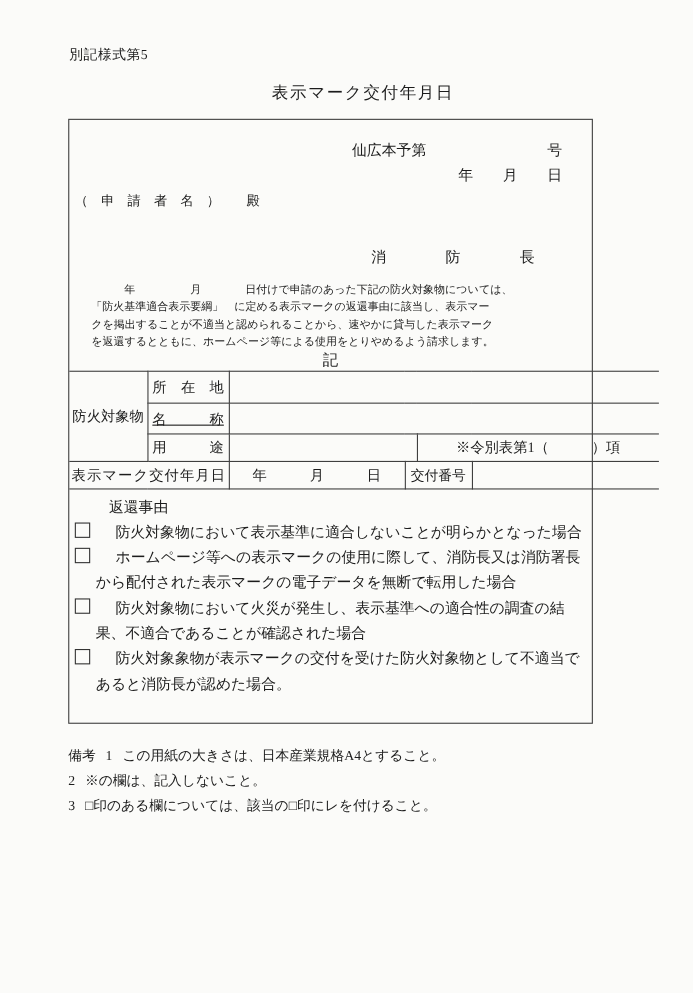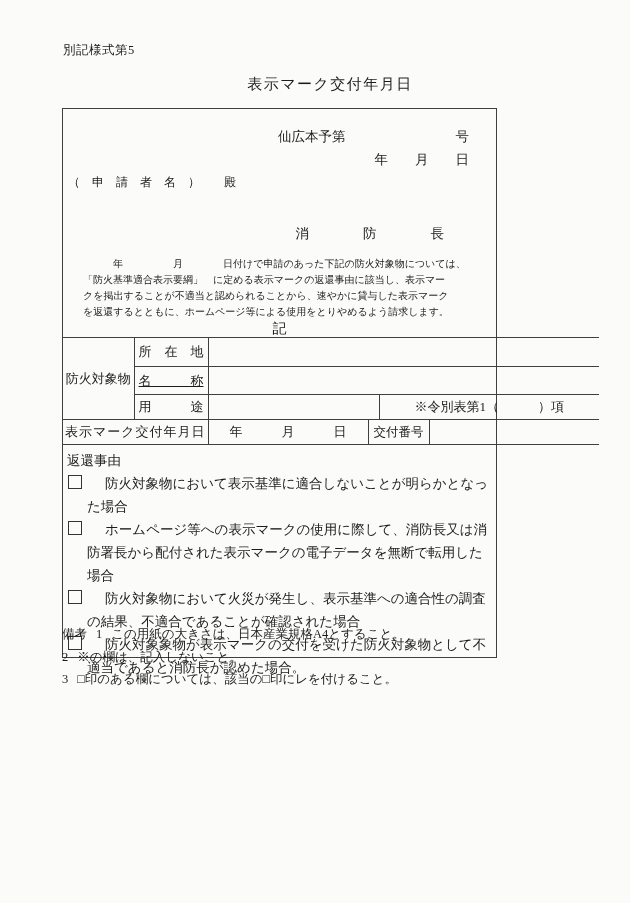--- a/index.html
+++ b/index.html
@@ -13,21 +13,21 @@
     position:absolute; left:63px; top:42px;
     font-size:12.5px; letter-spacing:0.5px;
   }
   .doc-title {
     position:absolute; left:62px; top:75px; width:536px;
     margin:0; text-align:center; font-weight:normal;
     font-size:15px; letter-spacing:1.5px;
   }
   .outer-box {
     position:absolute; left:62px; top:108px;
-    width:435px; height:550px; box-sizing:border-box;
+    width:477px; height:550px; box-sizing:border-box;
     border:1px solid #3f3f3f;
   }
   .hdr-doc-no {
     display:flex; justify-content:flex-end; column-gap:110px;
     padding:16px 27px 0 0; font-size:13.5px; line-height:23px;
   }
   .hdr-date {
     text-align:right; padding-right:27px;
     font-size:13.5px; line-height:23px;
   }
@@ -59,29 +59,29 @@
   tr.r2 td { height:27px;text-decoration:underline; }
   tr.r3 td { height:24px; }
   tr.r4 td { height:24px; }
   td.group { text-align:center; }
   td.lbl { text-align:center; }
   td.note { text-align:center; }
   td.lbl2 { text-align:center; letter-spacing:1px; }
   td.date { text-align:center; }
   td.numlbl { text-align:center; font-size:12.5px; }
   .reasons { padding:5px 6px 0 4px; font-size:13.5px; }
-  .reasons-heading { line-height:22px; }
+  .reasons-heading { line-height:22px;margin-left:32px; }
   .reason-item { padding-left:20px; line-height:23px; }
   .checkbox-icon {
     display:inline-block; width:12px; height:12px;
     border:1px solid #333; background:transparent;
     vertical-align:-1px; margin-left:-19px; margin-right:23px;
   }
   .notes {
-    position:absolute; left:62px; top:623px; width:536px;
+    position:absolute; left:62px; top:676px; width:536px;
     font-size:12.5px; line-height:22.5px;
   }
   .note-label { margin-right:9px; }
   .note-num { margin-right:9px; }
 </style>
 </head>
 <body>
 
 <div class="page">
 

